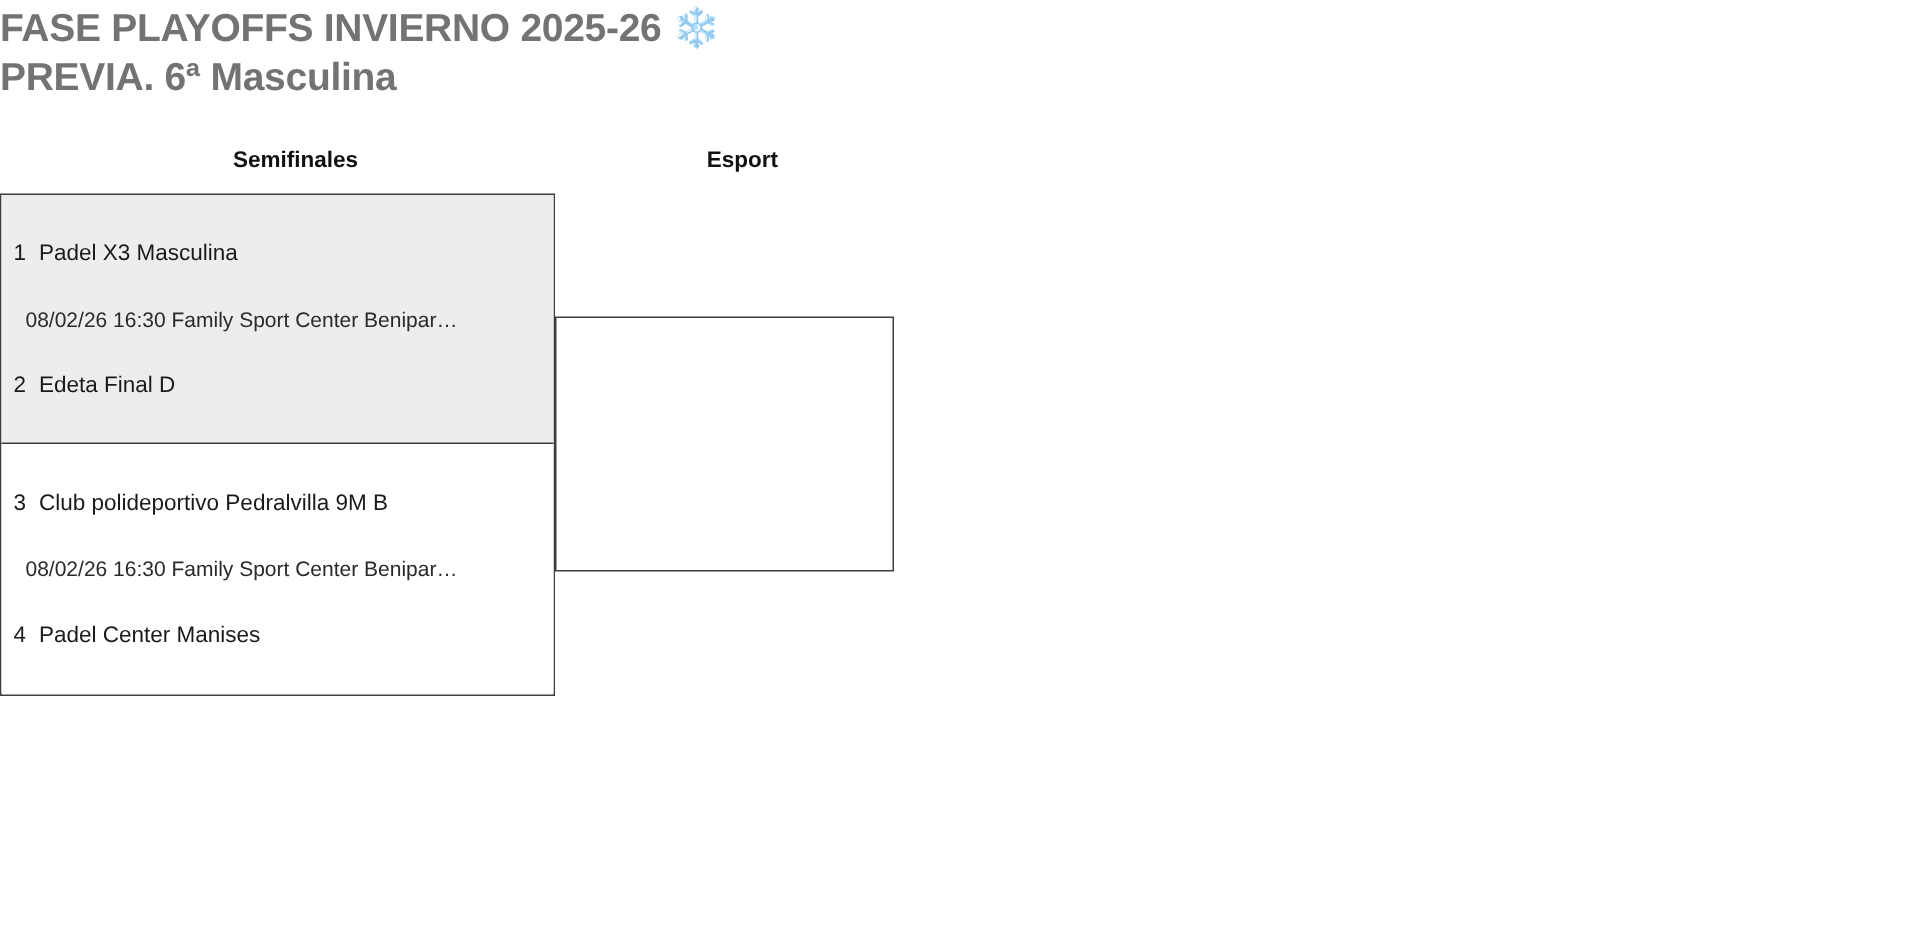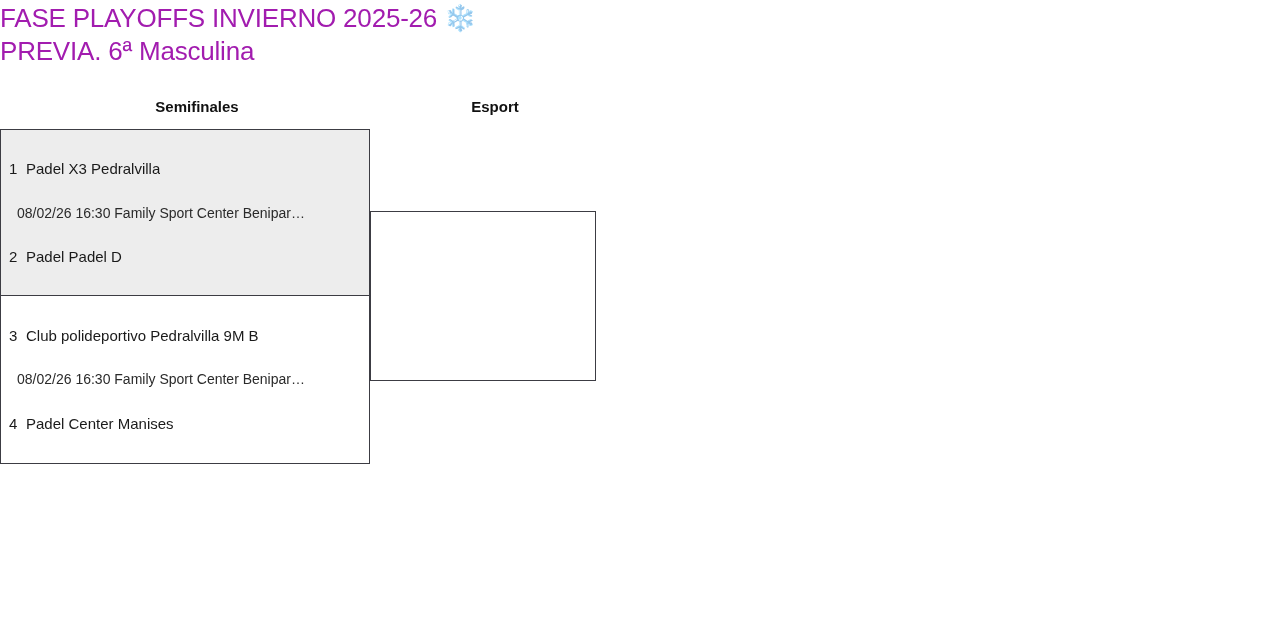--- a/index.html
+++ b/index.html
@@ -23,24 +23,24 @@
     left: 0;
     width: 1280px;
     height: 92px;
   }
   .tournament-title {
     position: absolute;
     left: 0;
     top: 2px;
     width: 900px;
     font-size: 26px;
-    font-weight: 400;
+    font-weight: 700;
     line-height: 33px;
     letter-spacing: -0.2px;
-    color: #a21caf;
+    color: #737373;
     white-space: pre-line;
   }
 
   
   .brand-logo {
     position: absolute;
     right: 7px;
     top: 8px;
     width: 230px;
     height: 60px;
@@ -198,26 +198,26 @@
   <div class="round-header final">Esport</div>
 </div>
 
 <div class="bracket">
 
   <div class="round-semis">
 
     <div class="match match-1">
       <div class="team-row">
         <span class="seed">1</span>
-        <span class="team-name">Padel X3 Pedralvilla</span>
+        <span class="team-name">Padel X3 Masculina</span>
       </div>
       <div class="match-info">08/02/26 16:30 Family Sport Center Benipar…</div>
       <div class="team-row">
         <span class="seed">2</span>
-        <span class="team-name">Padel Padel D</span>
+        <span class="team-name">Edeta Final D</span>
       </div>
     </div>
 
     <div class="match match-2">
       <div class="team-row">
         <span class="seed">3</span>
         <span class="team-name">Club polideportivo Pedralvilla 9M B</span>
       </div>
       <div class="match-info">08/02/26 16:30 Family Sport Center Benipar…</div>
       <div class="team-row">

